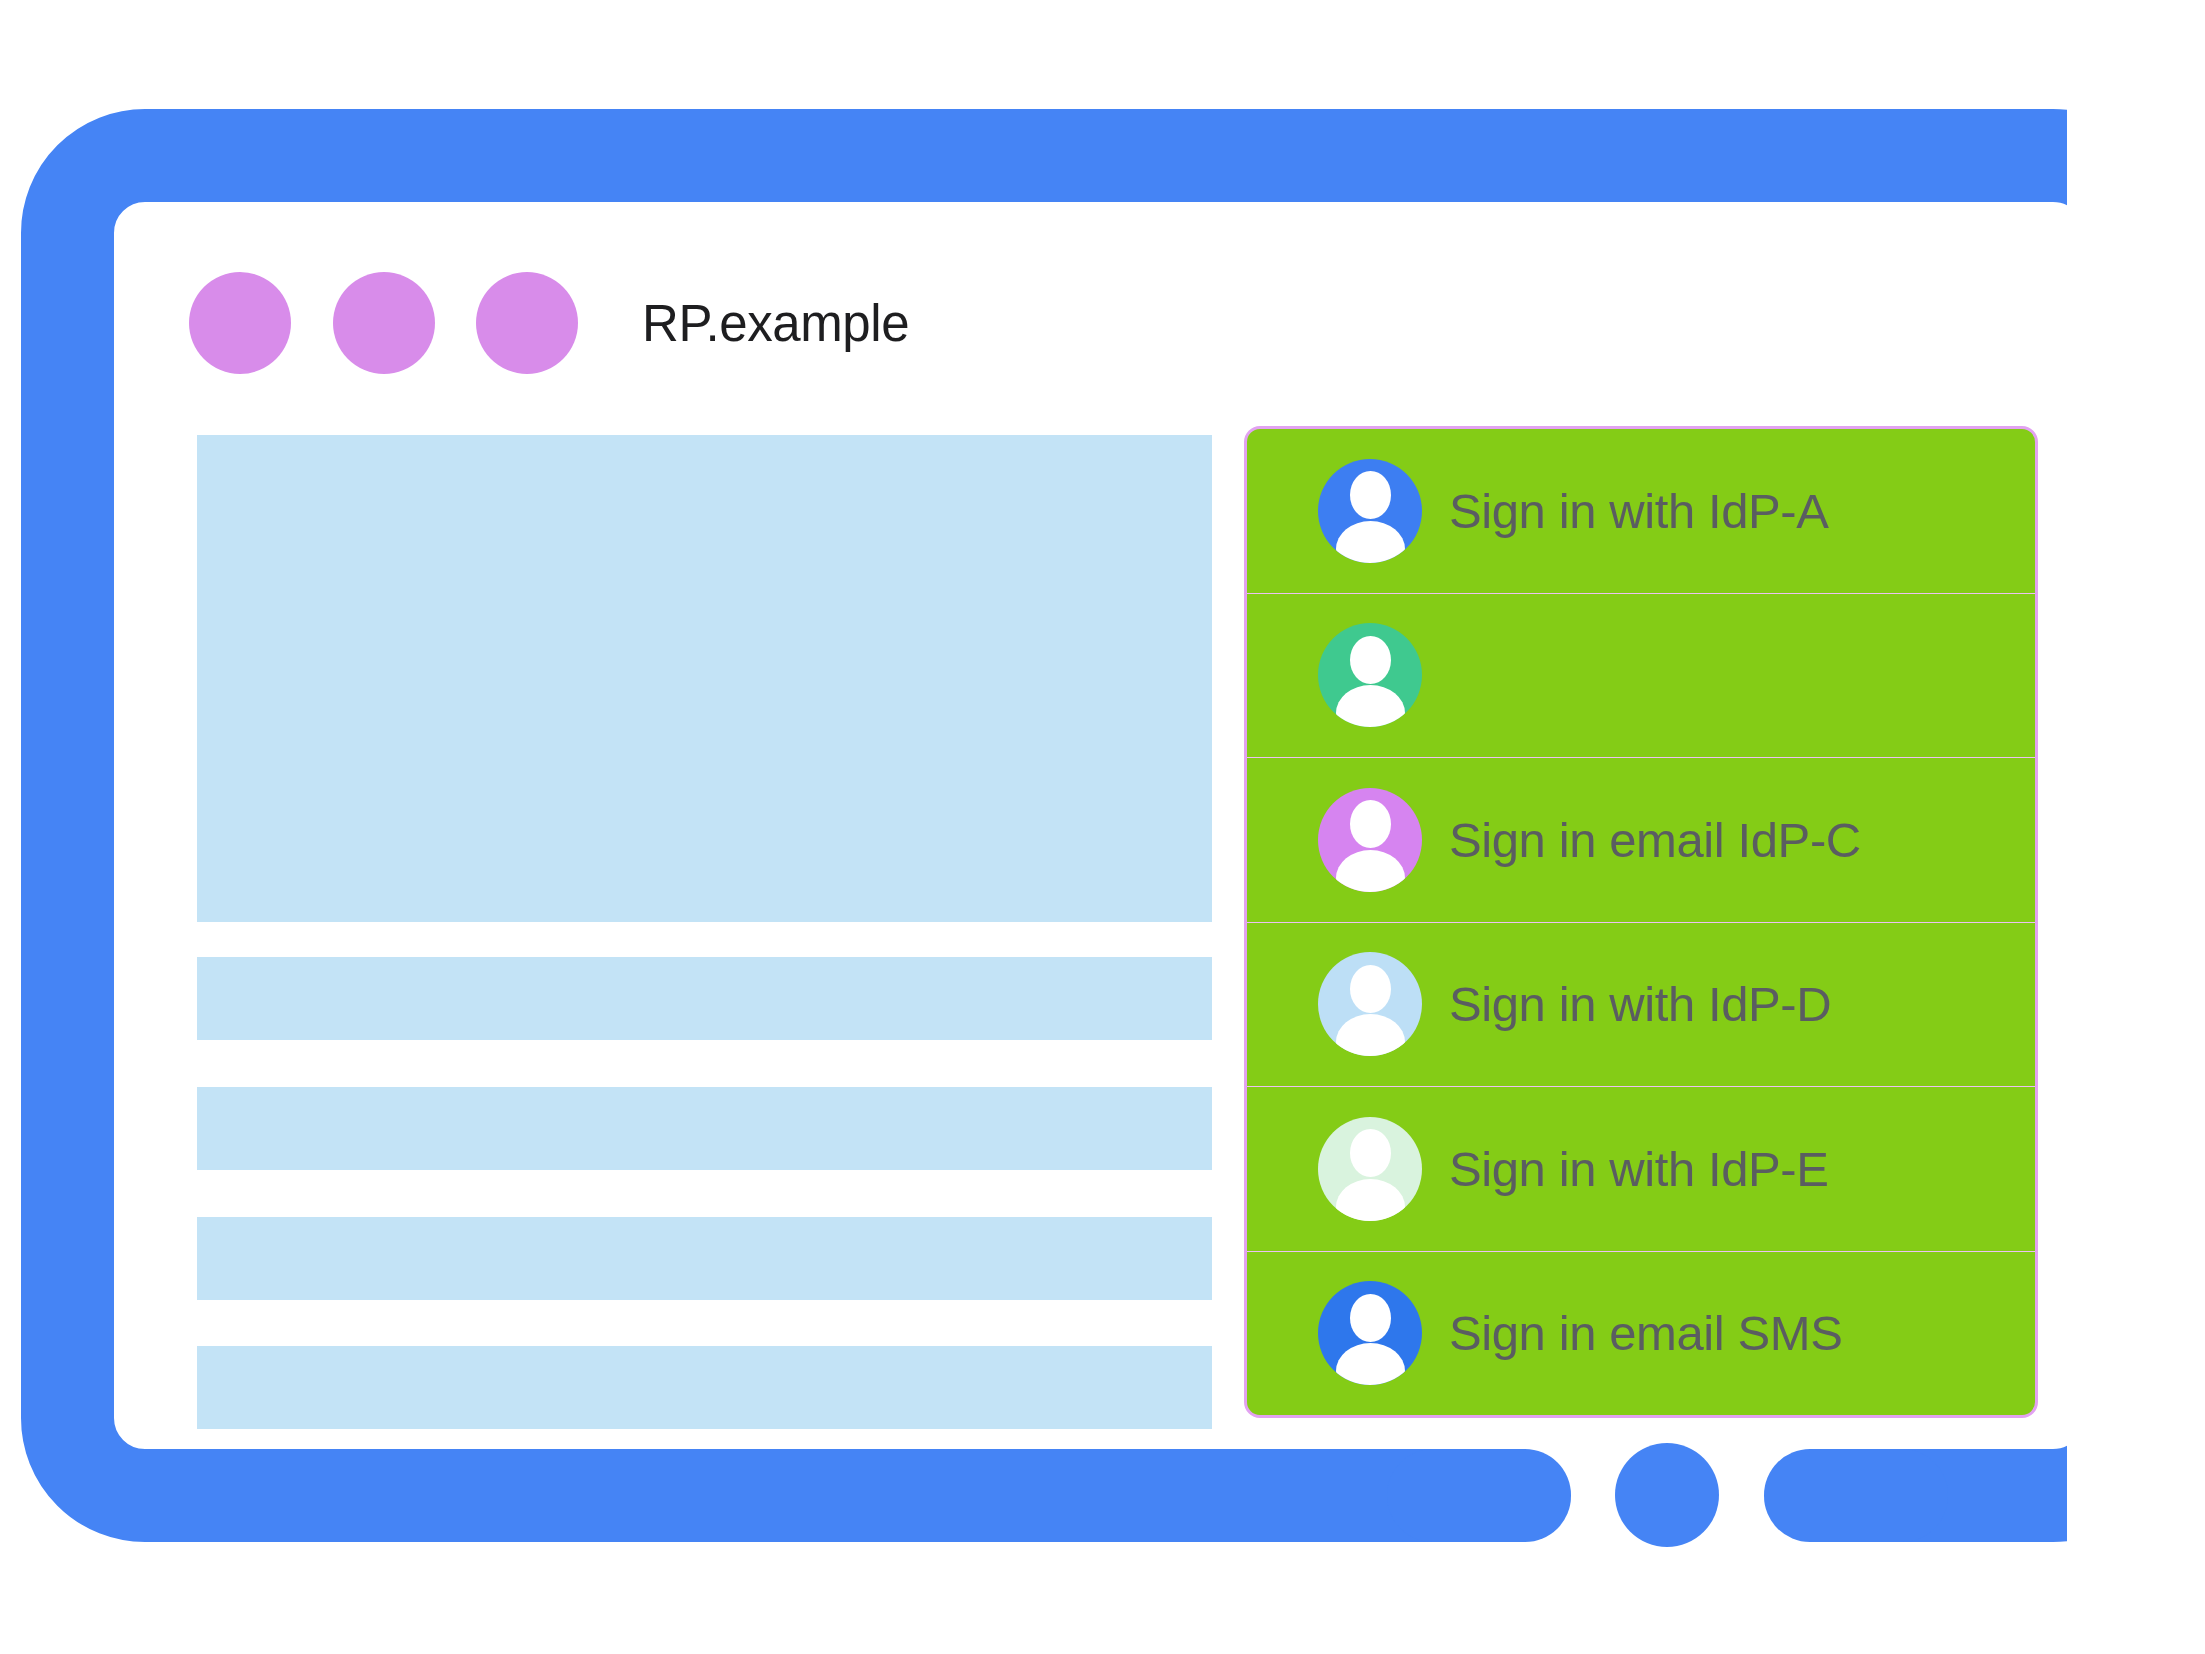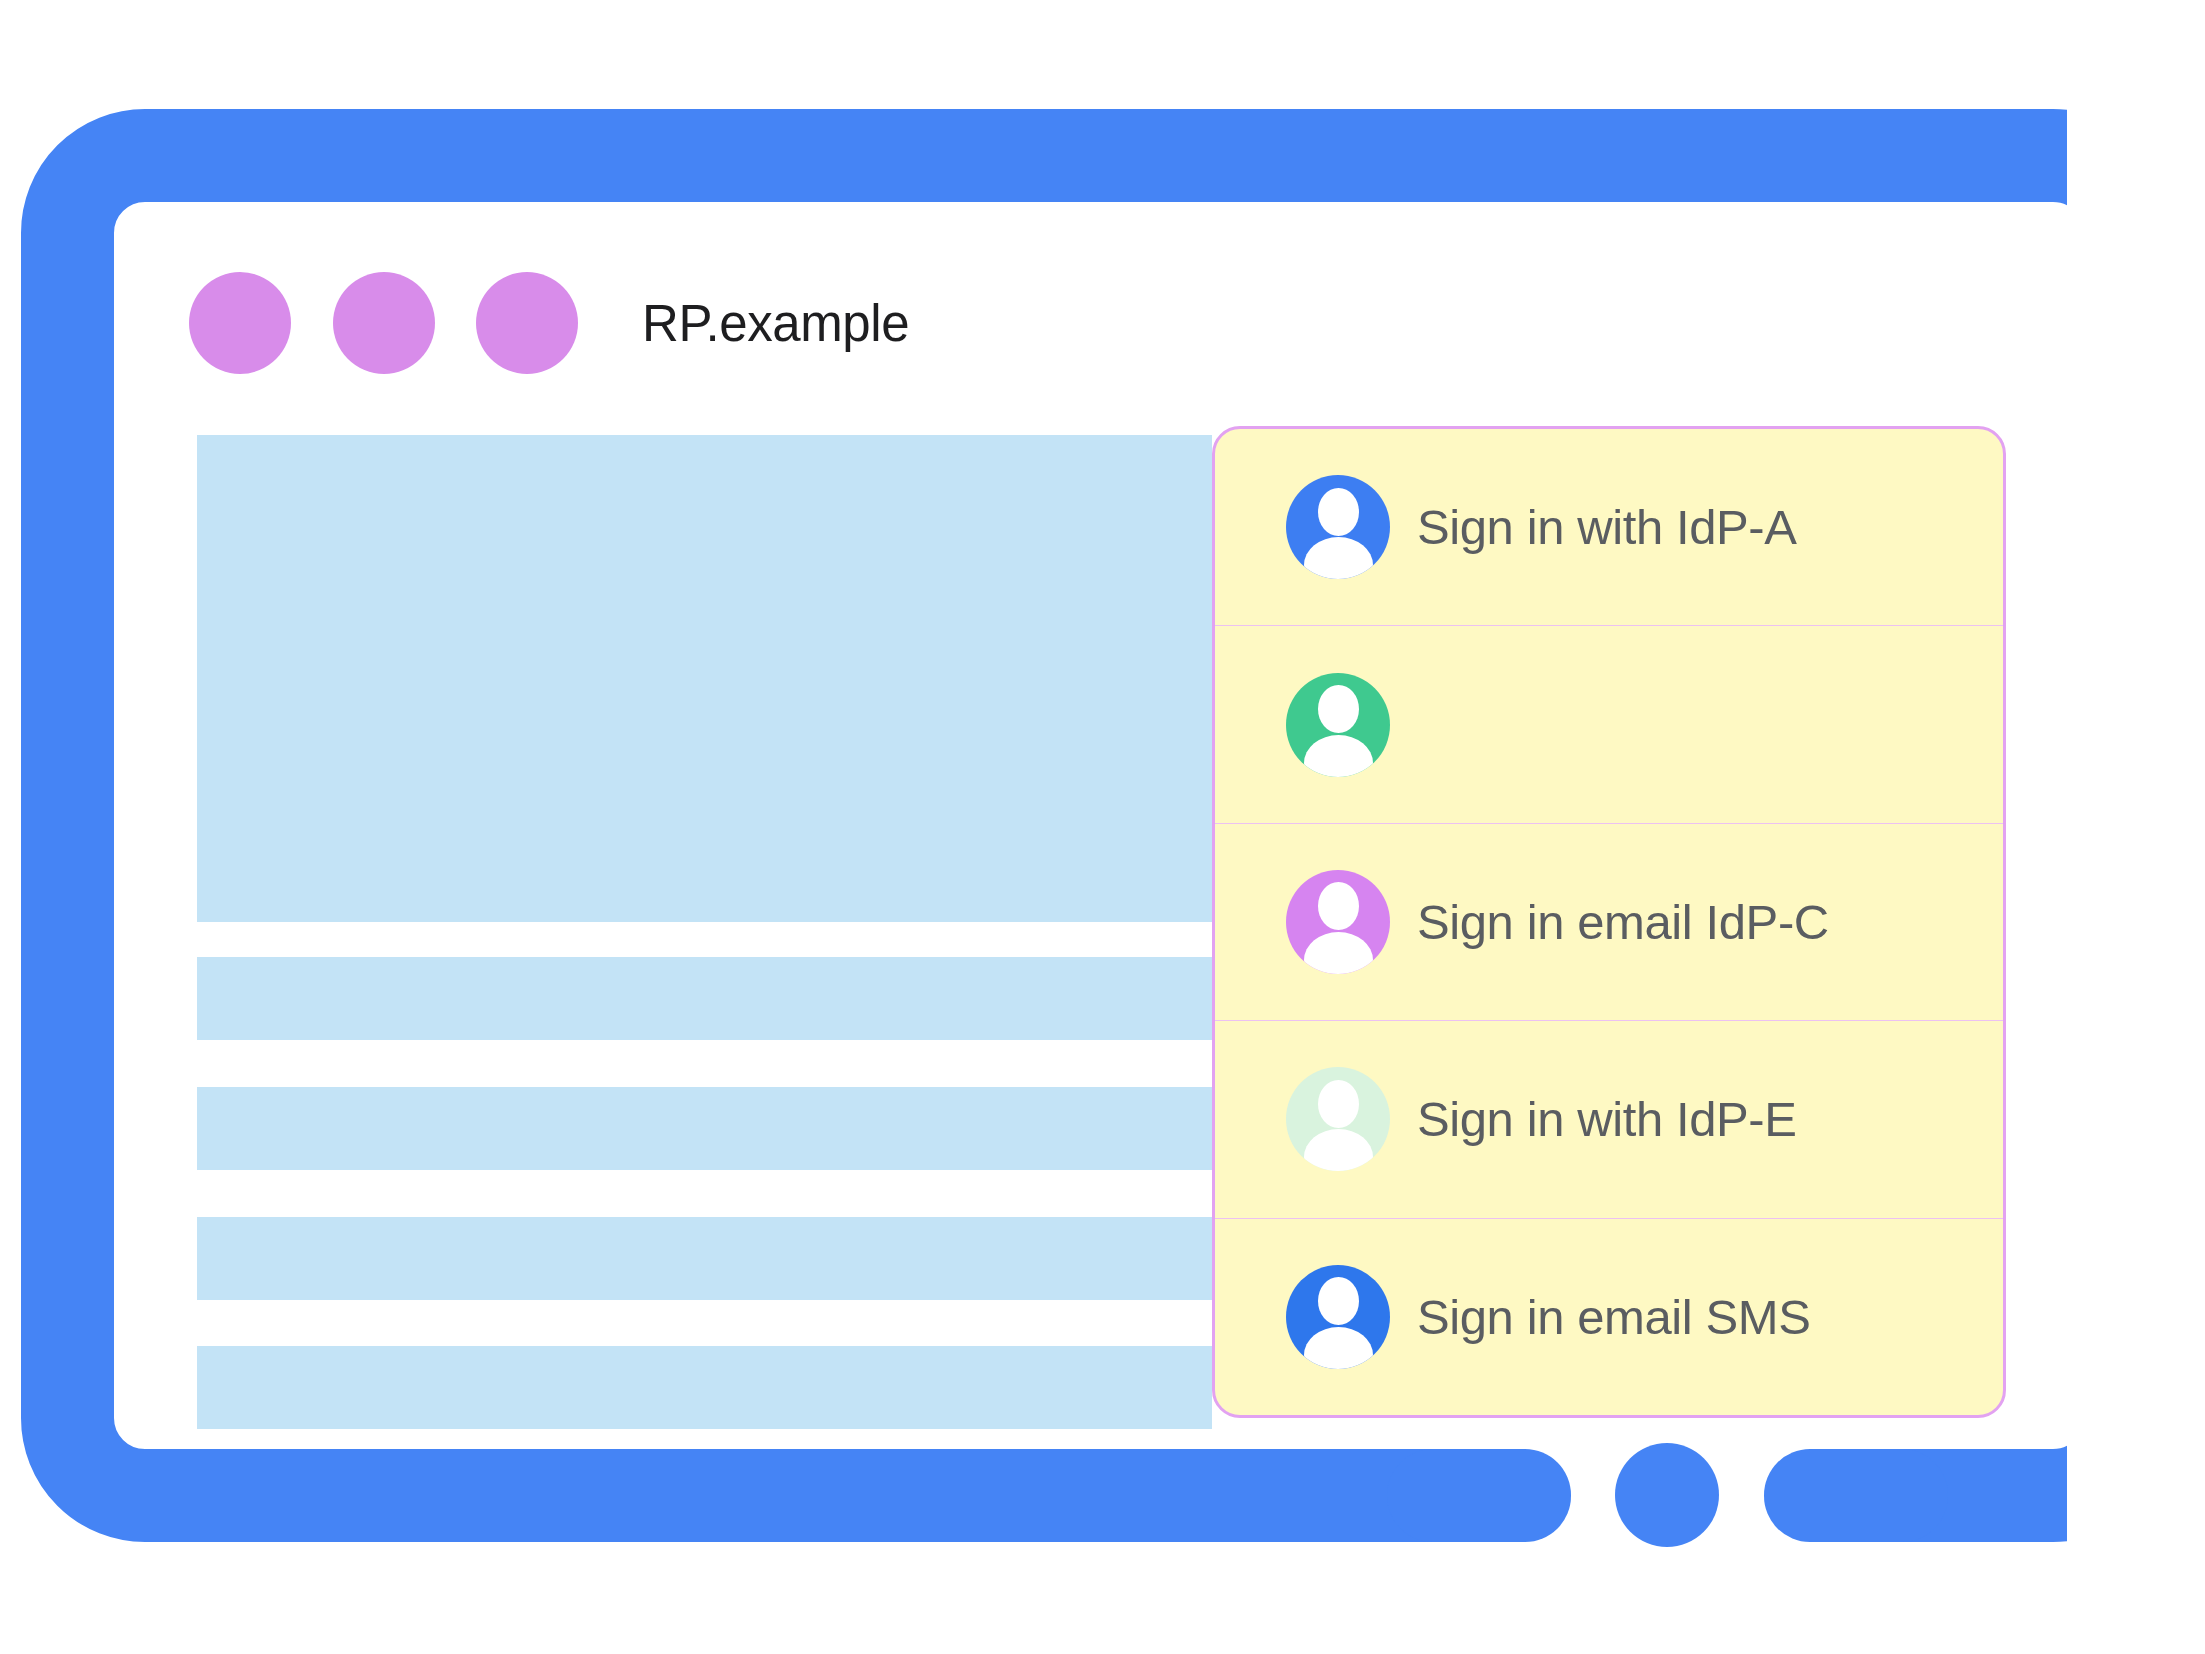--- a/index.html
+++ b/index.html
@@ -44,22 +44,22 @@
     position:absolute;left:642px;top:293px;height:62px;line-height:62px;
     font-size:51px;font-weight:500;letter-spacing:-0.4px;color:var(--title-black);
   }
   
   .ph{position:absolute;left:197px;width:1015px;background:var(--block-blue);}
   .ph-hero{top:435px;height:487px;}
   .ph-bar{height:83px;}
   .ph-bar-1{top:957px;} .ph-bar-2{top:1087px;} .ph-bar-3{top:1217px;} .ph-bar-4{top:1346px;}
   
   .panel{
-    position:absolute;left:1212px;top:426px;width:794px;height:992px;box-sizing:border-box;
-    background:#fef9c3;border:3.5px solid var(--panel-border);border-radius:28px;
+    position:absolute;left:1244px;top:426px;width:794px;height:992px;box-sizing:border-box;
+    background:#84cc16;border:3.5px solid var(--panel-border);border-radius:16px;
     display:flex;flex-direction:column;overflow:hidden;
   }
   .row{
     flex:1 1 0;display:flex;align-items:center;padding-left:71px;
     border-bottom:1.8px solid var(--divider);
   }
   .row:last-child{border-bottom:none;}
   .avatar{
     position:relative;flex:0 0 auto;width:104px;height:104px;border-radius:50%;
     overflow:hidden;margin-right:27px;
@@ -114,20 +114,27 @@
   </div>
 
   <div class="row">
     <span class="avatar" style="background: rgb(214, 132, 240);">
       <span class="head"></span>
       <span class="torso"></span>
     </span>
     <span class="row-label">Sign in email IdP-C</span>
   </div>
 
+  <div class="row">
+    <span class="avatar" style="background: rgb(189, 223, 246);">
+      <span class="head"></span>
+      <span class="torso"></span>
+    </span>
+    <span class="row-label">Sign in with IdP-D</span>
+  </div>
 
   <div class="row">
     <span class="avatar" style="background: rgb(217, 243, 222);">
       <span class="head"></span>
       <span class="torso"></span>
     </span>
     <span class="row-label">Sign in with IdP-E</span>
   </div>
 
 

